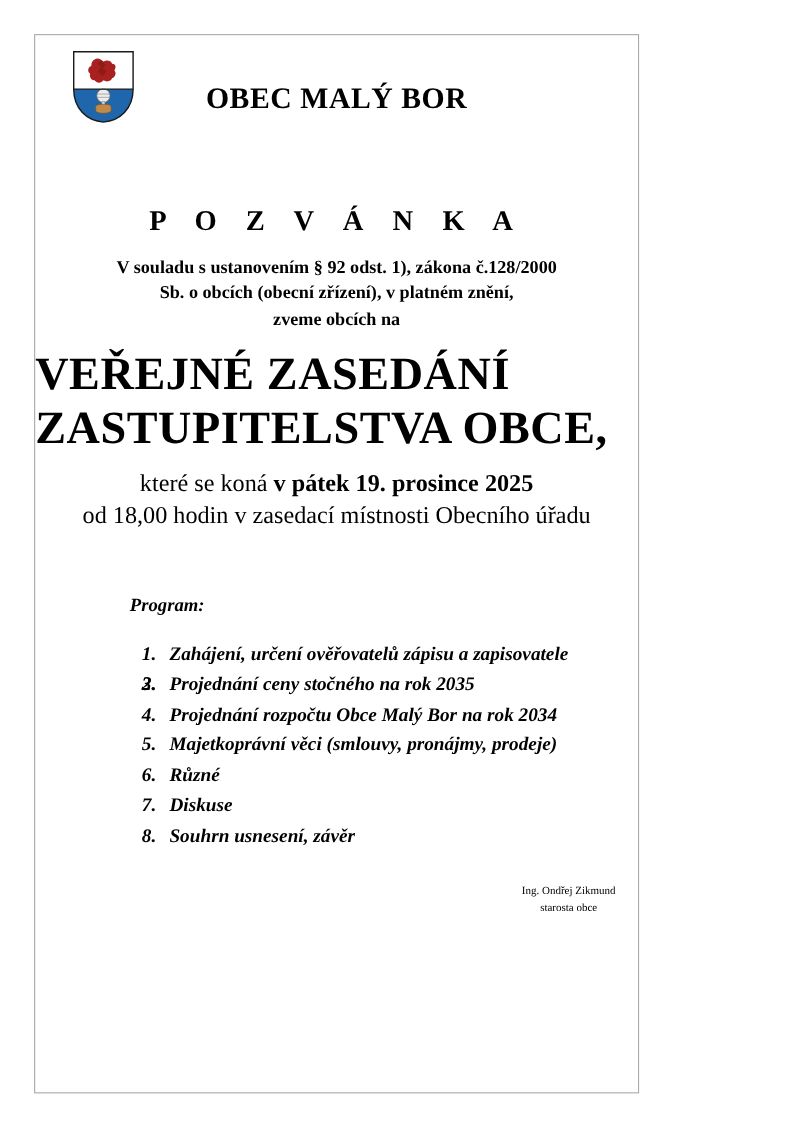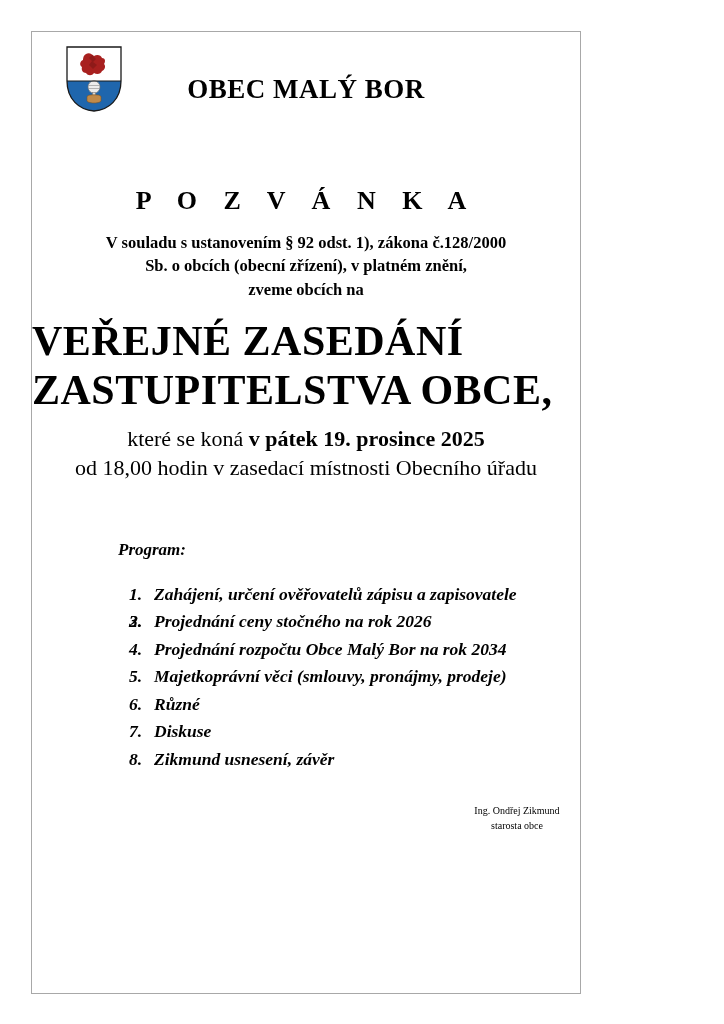--- a/index.html
+++ b/index.html
@@ -229,41 +229,41 @@
     <ol class="program-list">
       <li>
         <span class="num">1.</span>
         <span>Zahájení, určení ověřovatelů zápisu a zapisovatele</span>
       </li>
       <li>
         <span class="num">2.</span>
       </li>
       <li>
         <span class="num">3.</span>
-        <span>Projednání ceny stočného na rok 2026</span>
+        <span>Projednání ceny stočného na rok 2035</span>
       </li>
       <li>
         <span class="num">4.</span>
         <span>Projednání rozpočtu Obce Malý Bor na rok 2034</span>
       </li>
       <li>
         <span class="num">5.</span>
         <span>Majetkoprávní věci (smlouvy, pronájmy, prodeje)</span>
       </li>
       <li>
         <span class="num">6.</span>
         <span>Různé</span>
       </li>
       <li>
         <span class="num">7.</span>
         <span>Diskuse</span>
       </li>
       <li>
         <span class="num">8.</span>
-        <span>Zikmund usnesení, závěr</span>
+        <span>Souhrn usnesení, závěr</span>
       </li>
     </ol>
 
     <div class="signature">
       <div>Ing. Ondřej Zikmund</div>
       <div>starosta obce</div>
     </div>
 
   </div>
 </div>

